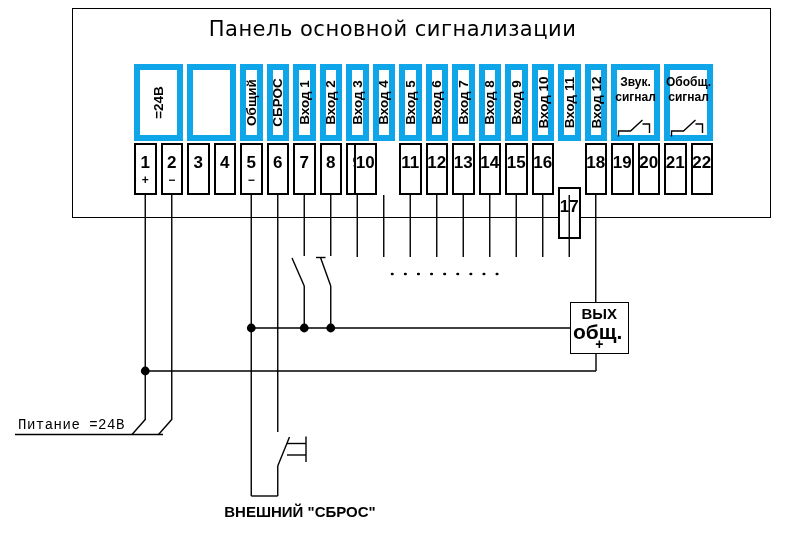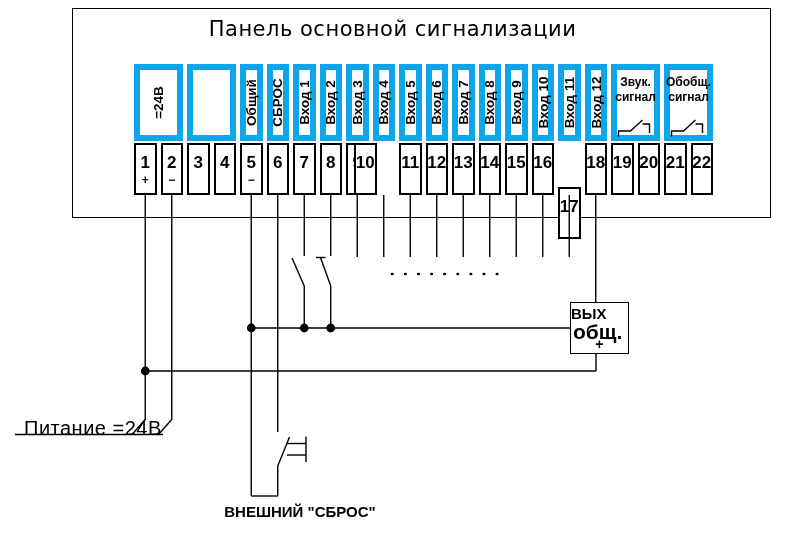--- a/index.html
+++ b/index.html
@@ -17,27 +17,27 @@
   .hcell .rot{transform:rotate(-90deg);white-space:nowrap;font-size:13.5px;font-weight:bold;}
   .hcell.wide{flex-direction:column;justify-content:flex-start;padding-top:5px;}
   .hcell.wide .ln{font-size:12px;font-weight:bold;line-height:1.25;white-space:nowrap;}
   
   .ncell{position:absolute;top:143px;height:52px;width:22.5px;border:2px solid #000;box-sizing:border-box;background:#fff;
     display:flex;flex-direction:column;align-items:center;}
   .ncell .num{font-size:17px;font-weight:bold;line-height:1;margin-top:9px;}
   .ncell .sign{font-size:12px;font-weight:bold;line-height:1;margin-top:3px;}
   
   .outbox{position:absolute;left:570px;top:302px;width:58.5px;height:51.5px;border:1.6px solid #000;box-sizing:border-box;background:#fff;}
-  .outbox .l1{position:absolute;top:2px;left:0;width:100%;font-size:15px;font-weight:bold;}
+  .outbox .l1{position:absolute;top:2px;left:0;width:100%;text-align:center;font-size:15px;font-weight:bold;}
   .outbox .l2{position:absolute;top:17px;left:2px;font-size:21px;font-weight:bold;}
   .outbox .l3{position:absolute;bottom:1px;left:0;width:100%;text-align:center;font-size:14px;font-weight:bold;}
   
   .note1{position:absolute;left:380px;top:283px;width:150px;text-align:center;font-size:13px;font-weight:bold;}
   .note2{position:absolute;left:320px;top:299px;width:250px;text-align:center;font-size:13px;font-weight:bold;white-space:pre;}
-  .power{position:absolute;left:24px;top:417px;font-family:Liberation Sans, sans-serif;font-size:20px;letter-spacing:.5px;}
+  .power{position:absolute;left:18px;top:417px;font-family:Liberation Mono, monospace;font-size:14px;letter-spacing:.5px;}
   .resetlbl{position:absolute;left:200px;top:503px;width:200px;text-align:center;font-size:15px;font-weight:bold;}
   svg.wires{position:absolute;left:0;top:0;pointer-events:none;}
 </style>
 </head>
 <body>
 
 <div class="stage">
 
   <div class="panel"></div>
   <div class="title">Панель основной сигнализации</div>

